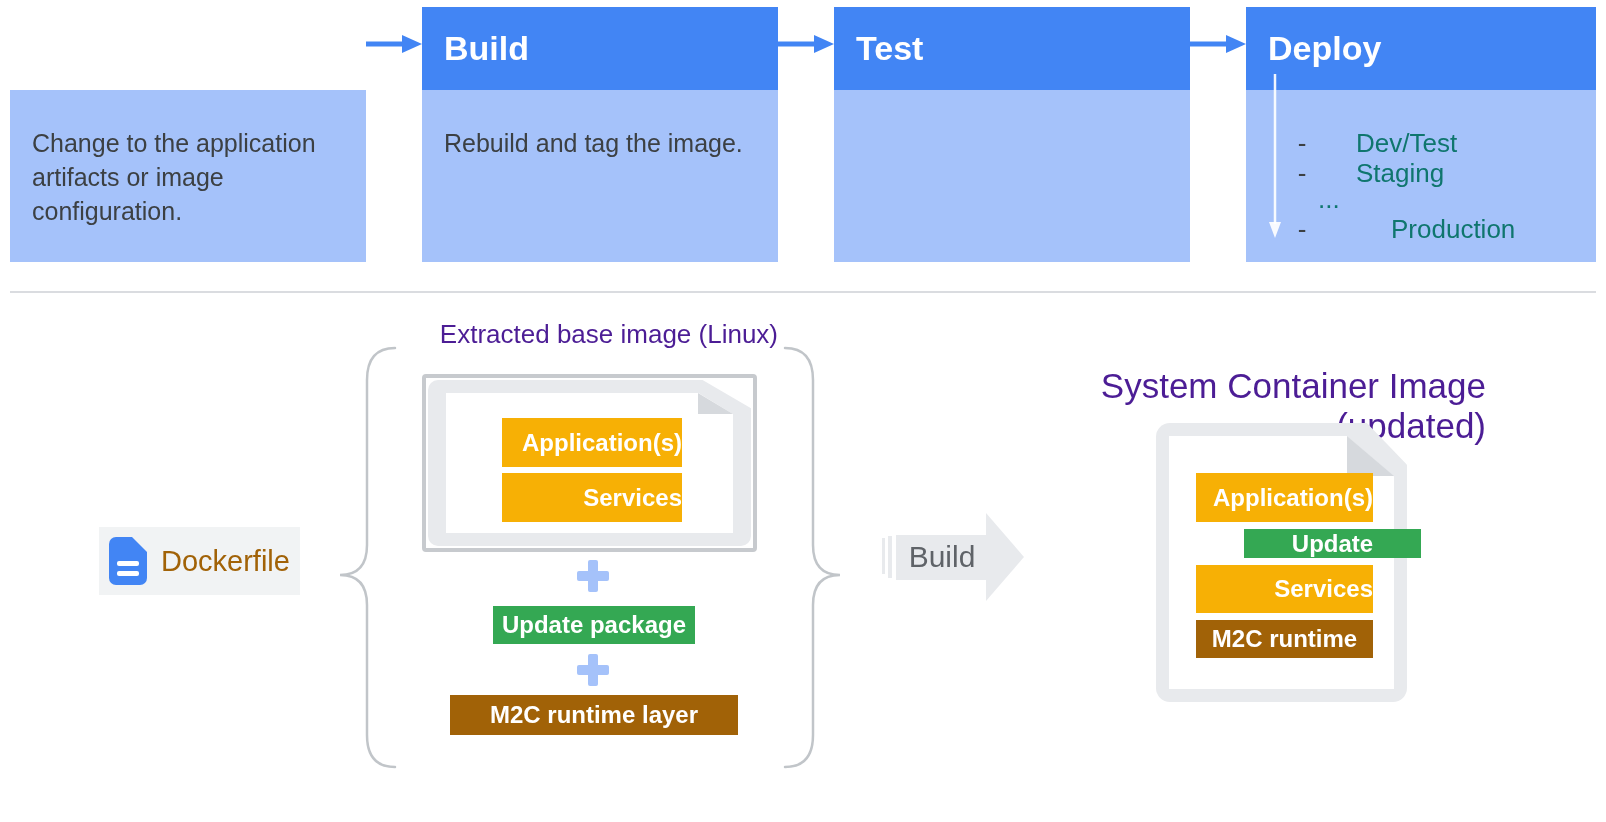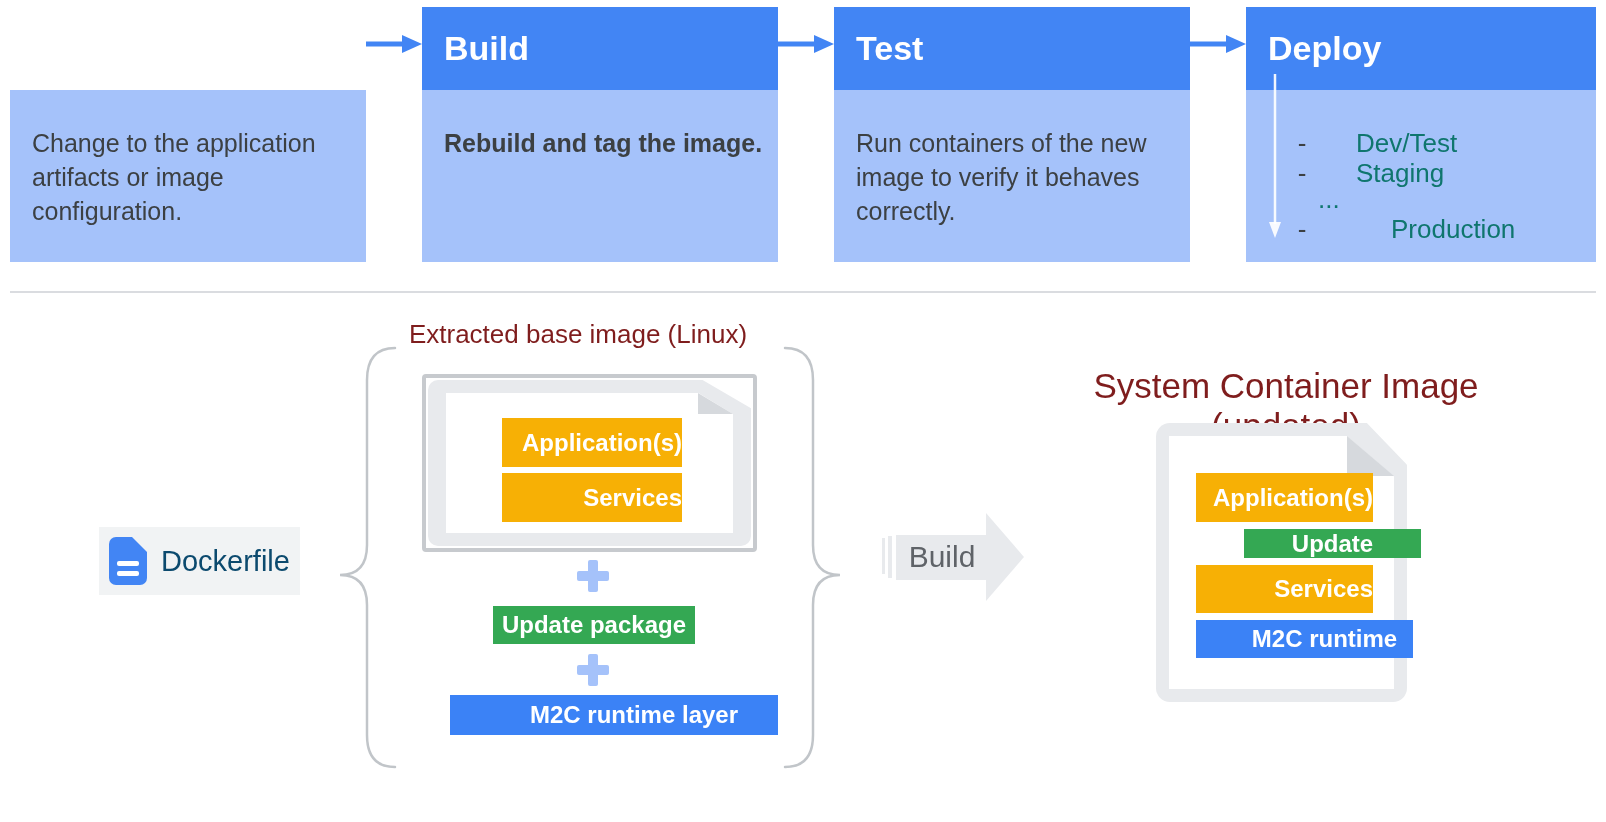--- a/index.html
+++ b/index.html
@@ -13,38 +13,38 @@
   .stage-body-bg{position:absolute;top:90px;height:172px;background:#A5C2FA;}
   .stage-body{position:absolute;font-size:25px;line-height:34px;color:#3C4043;
     white-space:pre-line;}
   .flow-arrow{position:absolute;top:33px;}
   .deploy-bullet{position:absolute;font-size:26px;color:#3C4043;width:16px;text-align:center;}
   .deploy-label{position:absolute;font-size:26px;color:#0f766e;}
 
   .divider{position:absolute;left:10px;top:291px;width:1586px;height:2px;background:#DADCE0;}
 
   
-  .section-title{position:absolute;text-align:center;font-weight:500;color:#7f1d1d;}
+  .section-title{position:absolute;text-align:right;font-weight:500;color:#4c1d95;}
   .dockerfile-bg{position:absolute;left:99px;top:527px;width:201px;height:68px;background:#F1F3F4;}
   .dockerfile-label{position:absolute;left:161px;top:527px;height:68px;line-height:68px;
-    font-size:29px;color:#0c4a6e;}
+    font-size:29px;color:#a16207;}
 
   .frame-outer{position:absolute;left:422px;top:374px;width:335px;height:178px;
     border:4px solid #C7CACE;border-radius:4px;background:#ffffff;box-sizing:border-box;}
   .doc-gray-sm{position:absolute;left:428px;top:380px;width:323px;height:166px;background:#E8EAED;
     border-radius:10px;clip-path:polygon(0 0,85% 0,100% 17%,100% 100%,0 100%);}
   .panel-white-sm{position:absolute;left:446px;top:393px;width:287px;height:140px;background:#ffffff;
     clip-path:polygon(0 0,88% 0,100% 15%,100% 100%,0 100%);}
   .fold-sm{position:absolute;left:698px;top:393px;width:35px;height:21px;background:#D6D9DD;
     clip-path:polygon(0 0,100% 100%,0 100%);}
 
   .layer{position:absolute;color:#ffffff;font-weight:700;text-align:center;}
   .yellow{background:#F7B005;text-align:right;}
   .green{background:#34A853;}
-  .blue{background:#3b82f6;padding-left:40px;}
+  .blue{background:#a16207;}
 
   .plus{position:absolute;width:32px;height:32px;}
   .plus::before{content:"";position:absolute;left:0;top:11px;width:32px;height:10px;
     background:#A5C2FA;border-radius:2px;}
   .plus::after{content:"";position:absolute;left:11px;top:0;width:10px;height:32px;
     background:#A5C2FA;border-radius:2px;}
 
   .build-label{position:absolute;left:896px;top:539px;width:92px;text-align:center;
     font-size:30px;line-height:36px;color:#5F6368;}
 
@@ -60,27 +60,24 @@
 
 <div class="canvas">
 
   <div class="stage-body-bg" style="left:10px;width:356px;"></div>
   <div class="stage-body" style="left:32px;top:126px;width:320px;">Change to the application
 artifacts or image
 configuration.</div>
 
   <div class="stage-header" style="left:422px;width:356px;">Build</div>
   <div class="stage-body-bg" style="left:422px;width:356px;"></div>
-  <div class="stage-body" style="left:444px;top:126px;width:320px;font-weight:bold;">Rebuild and tag the image.</div>
+  <div class="stage-body" style="left:444px;top:126px;width:320px;">Rebuild and tag the image.</div>
 
   <div class="stage-header" style="left:834px;width:356px;">Test</div>
   <div class="stage-body-bg" style="left:834px;width:356px;"></div>
-  <div class="stage-body" style="left:856px;top:126px;width:320px;">Run containers of the new
-image to verify it behaves
-correctly.</div>
 
   <div class="stage-header" style="left:1246px;width:350px;">Deploy</div>
   <div class="stage-body-bg" style="left:1246px;width:350px;"></div>
   <span class="deploy-bullet" style="left:1294px;top:128px;">-</span>
   <span class="deploy-label" style="left:1356px;top:128px;">Dev/Test</span>
   <span class="deploy-bullet" style="left:1294px;top:158px;">-</span>
   <span class="deploy-label" style="left:1356px;top:158px;">Staging</span>
   <span class="deploy-label" style="left:1318px;top:184px;">...</span>
   <span class="deploy-bullet" style="left:1294px;top:214px;">-</span>
   <span class="deploy-label" style="left:1356px;top:214px;margin-left:35px;">Production</span>

